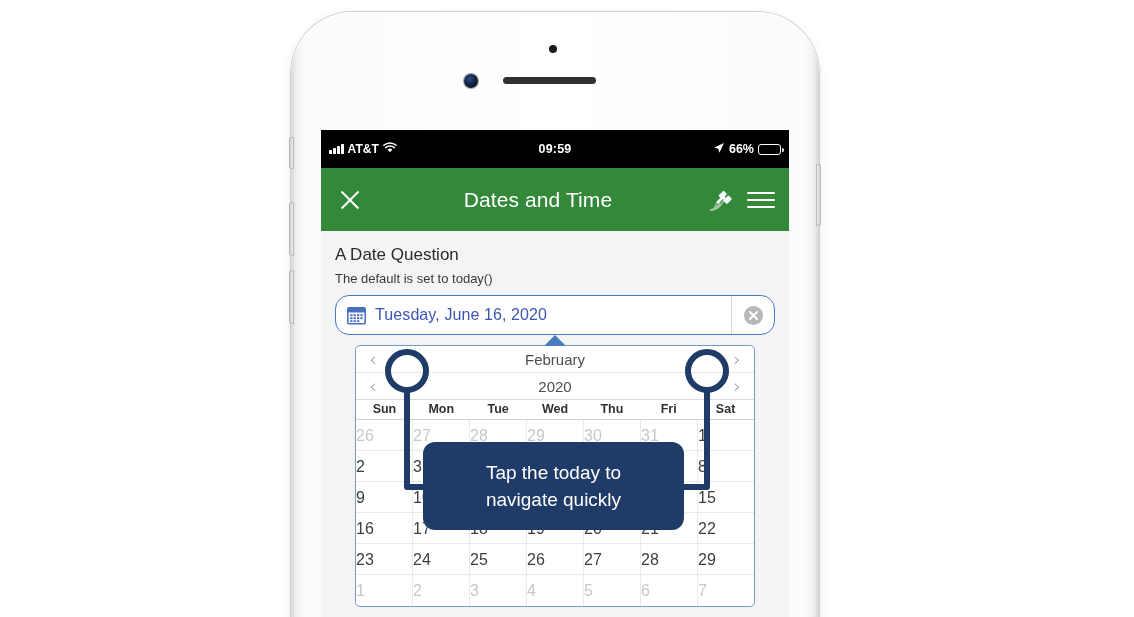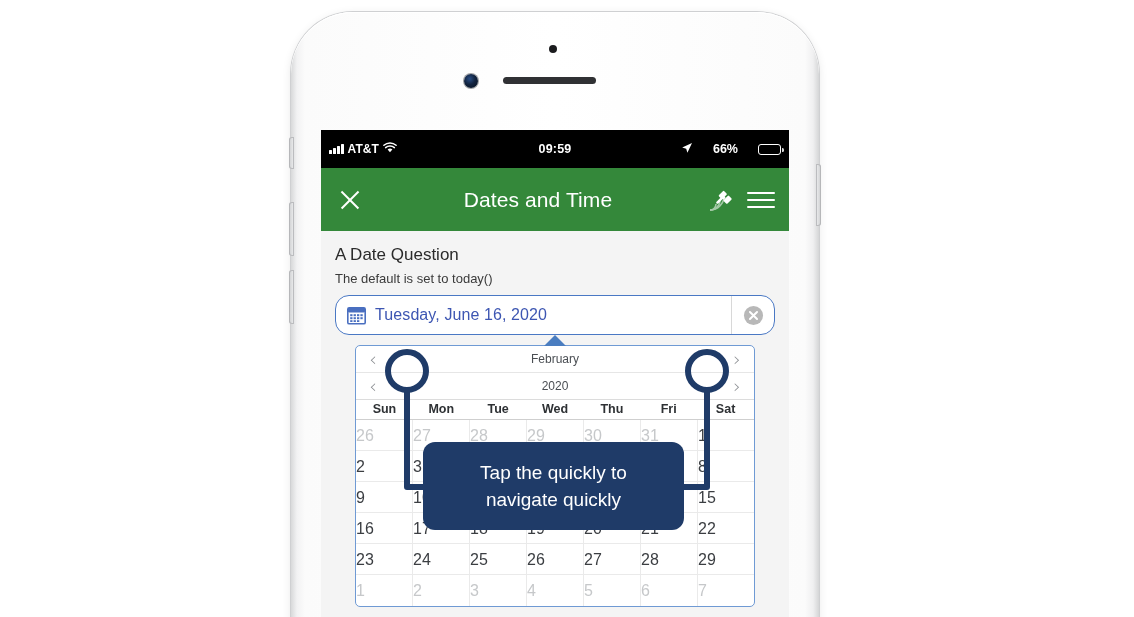--- a/index.html
+++ b/index.html
@@ -112,21 +112,21 @@
     background: #000000;
     color: #ffffff;
     display: flex;
     align-items: center;
     font-size: 12.5px;
     font-weight: bold;
     padding: 8px 8px;
   }
   #status-left  { display: flex; align-items: center; gap: 4px; width: 150px; }
   #status-center{ flex: 1; text-align: center; letter-spacing: 0.2px; }
-  #status-right { display: flex; align-items: center; gap: 20px; width: 150px; justify-content: flex-end; }
+  #status-right { display: flex; align-items: center; gap: 4px; width: 150px; justify-content: flex-end; }
 
   .signal-bars { display: flex; align-items: flex-end; gap: 1.5px; height: 10px; }
   .signal-bars i {
     display: block;
     width: 2.5px;
     background: #ffffff;
     border-radius: 0.5px;
   }
   .signal-bars i:nth-child(1){ height: 4px; }
   .signal-bars i:nth-child(2){ height: 6px; }
@@ -277,21 +277,21 @@
     font-size: 19px;
     color: #8a8d91;
     cursor: pointer;
     line-height: 1;
     font-family: "DejaVu Sans", sans-serif;
     font-weight: 300;
   }
   .cal-nav-title {
     flex: 1;
     text-align: center;
-    font-size: 12px;
+    font-size: 15px;
     color: #4a4e53;
   }
   #weekday-row {
     display: flex;
     border-bottom: 1px solid #cfcfcf;
   }
   #weekday-row div {
     flex: 1;
     text-align: center;
     font-size: 12.5px;
@@ -541,17 +541,17 @@
 
     <path d="M407 390 L407 487 L430 487" fill="none" stroke="#1f3b68" stroke-width="6" stroke-linecap="round" stroke-linejoin="round"></path>
     <circle cx="407" cy="371" r="19" fill="none" stroke="#1f3b68" stroke-width="6"></circle>
 
     <path d="M707 390 L707 487 L678 487" fill="none" stroke="#1f3b68" stroke-width="6" stroke-linecap="round" stroke-linejoin="round"></path>
     <circle cx="707" cy="371" r="19" fill="none" stroke="#1f3b68" stroke-width="6"></circle>
   </svg>
 
   <div id="callout-box">
     <span>
-      <span>Tap the quickly to</span><br>
+      <span>Tap the today to</span><br>
       <span>navigate quickly</span>
     </span>
   </div>
 </div>
 
 </body></html>

